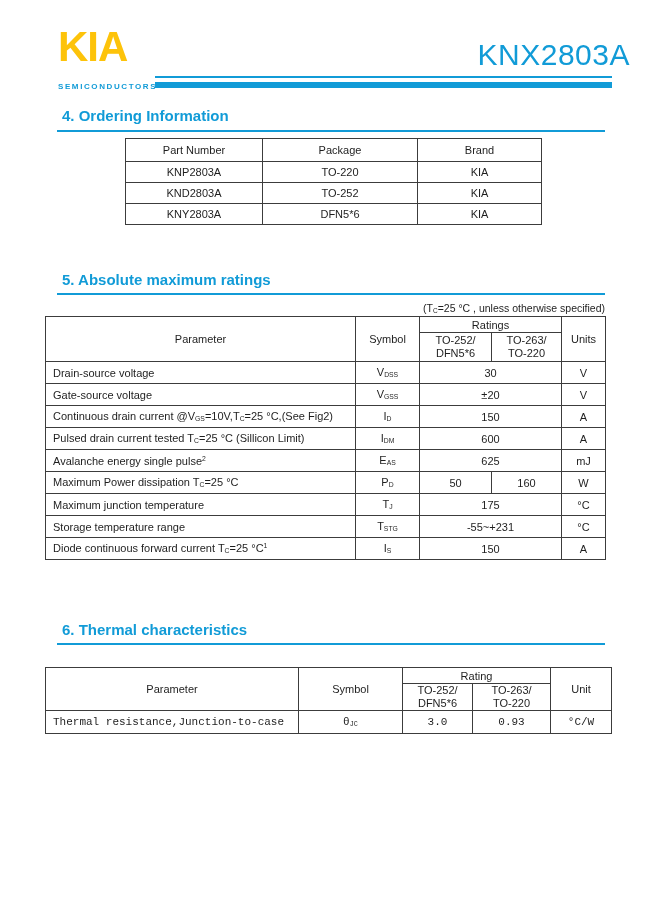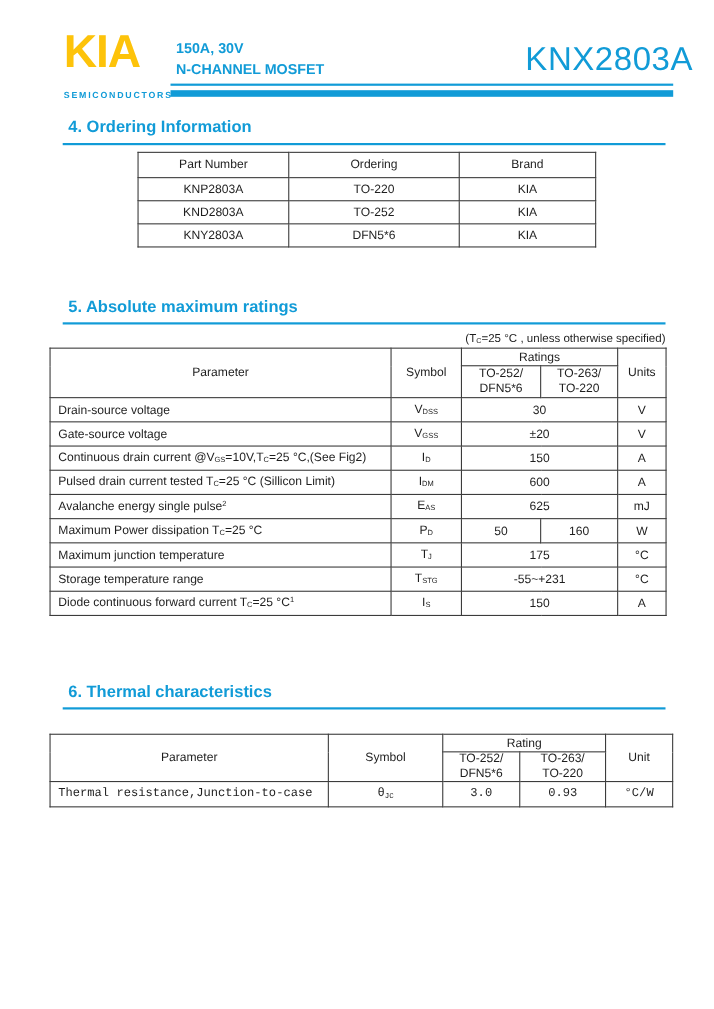--- a/index.html
+++ b/index.html
@@ -60,42 +60,38 @@
   .footer-page{position:absolute;left:46px;top:849px;width:565px;text-align:center;font-size:10px;font-weight:bold;color:var(--accent);}
   .footer-rev{position:absolute;left:486px;top:849px;font-size:10px;font-weight:normal;color:var(--accent);}
 </style>
 </head>
 <body>
 
 <div class="page">
 
   <div class="logo">KIA</div>
   <div class="logo-sub">SEMICONDUCTORS</div>
-  <div class="subtitle">
-    <div>150A, 30V</div>
-    <div>N-CHANNEL MOSFET</div>
-  </div>
   <div class="part-number">KNX2803A</div>
   <div class="rule-thin"></div>
   <div class="rule-thick"></div>
 
   <div class="sec-heading h-ordering">4. Ordering Information</div>
   <div class="sec-underline u-ordering"></div>
 
   <div class="tbl t-ordering">
     <table>
       <colgroup>
           <col style="width:137px">
           <col style="width:155px">
           <col style="width:124px">
         </colgroup>
       <thead>
         <tr>
           <th>Part Number</th>
-          <th>Ordering</th>
+          <th>Package</th>
           <th>Brand</th>
         </tr>
       </thead>
       <tbody>
           <tr>
             <td>KNP2803A</td>
             <td>TO-220</td>
             <td>KIA</td>
           </tr>
           <tr>

